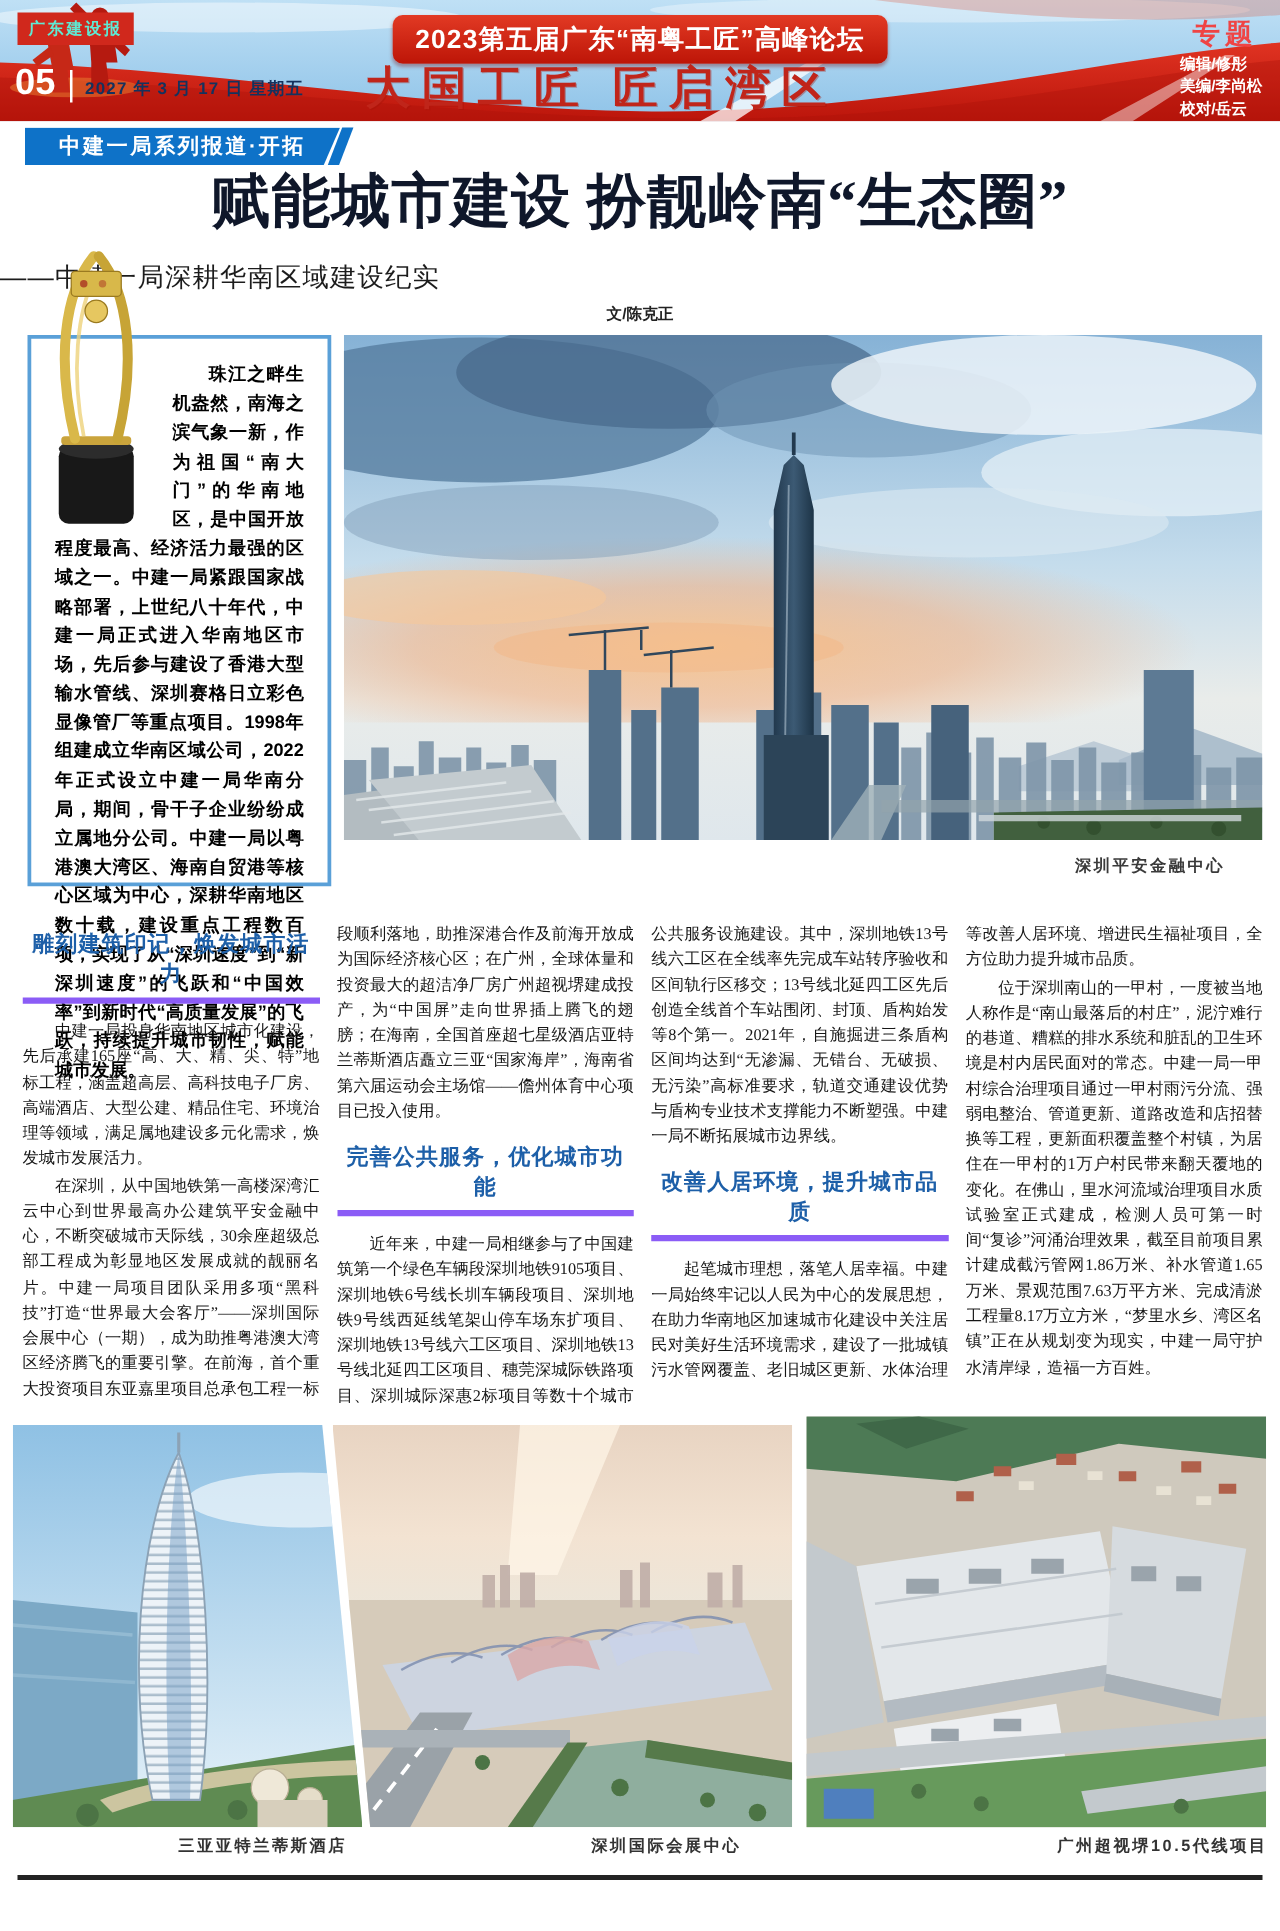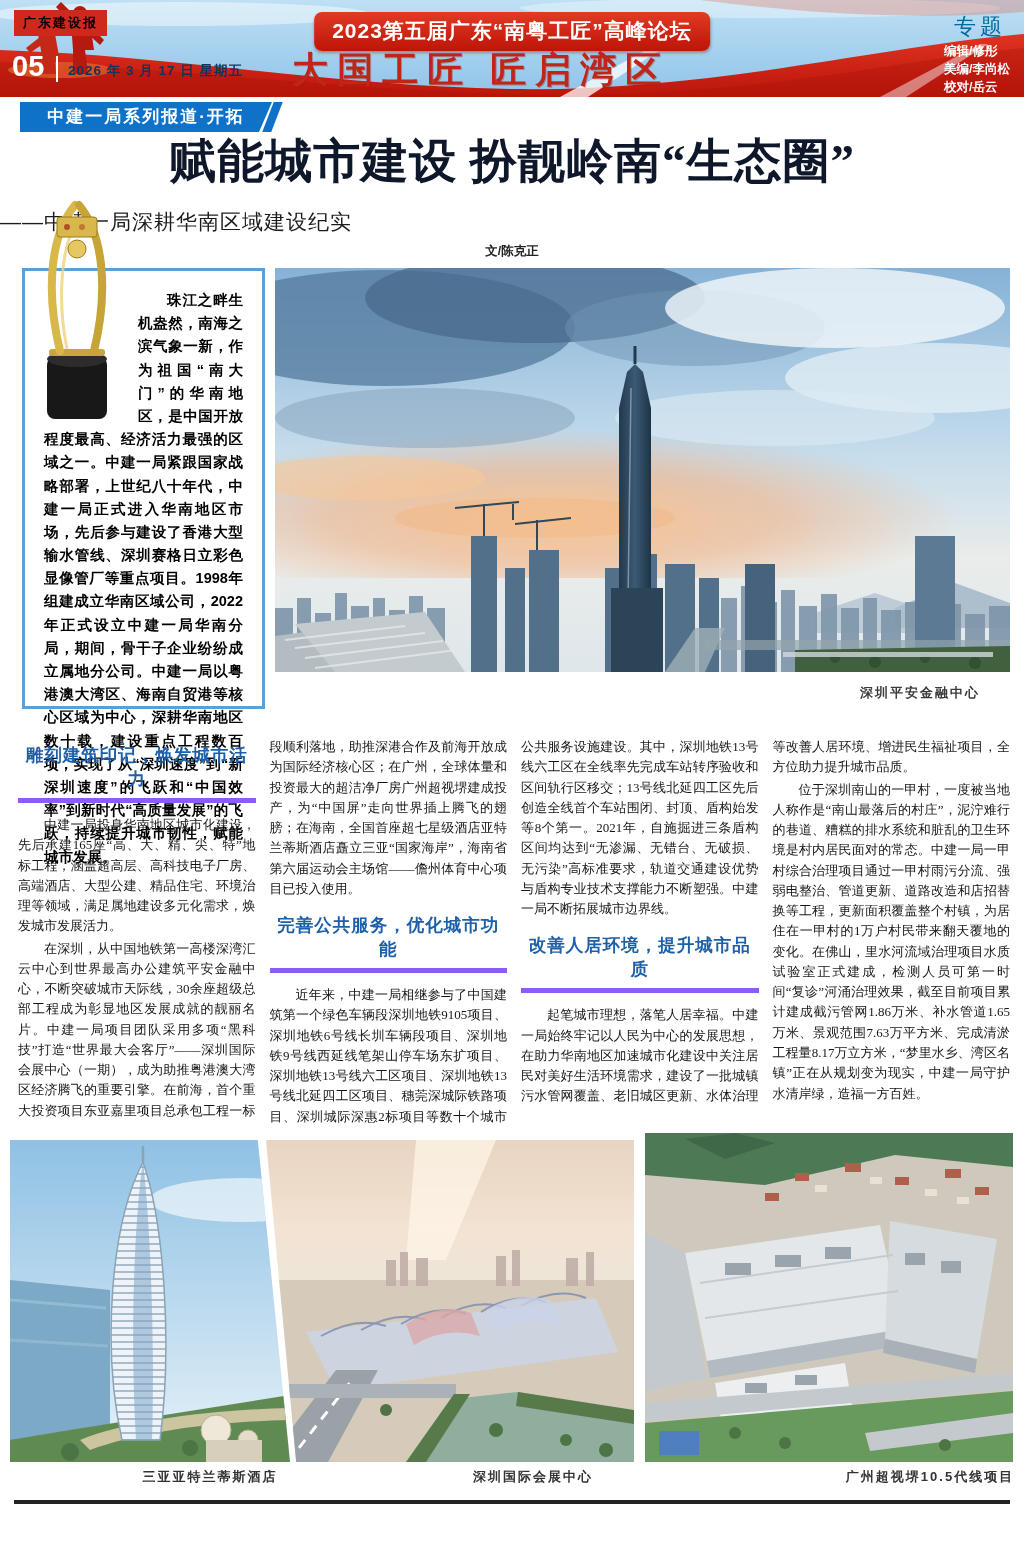--- a/index.html
+++ b/index.html
@@ -1,27 +1,27 @@
 <!DOCTYPE html>
 <html><head>
 <meta charset="utf-8">
 <style>
   html,body{margin:0;padding:0;background:#ffffff;}
   .page{position:relative;width:1024px;height:1545px;background:#ffffff;overflow:hidden;
         font-family:"Liberation Sans",sans-serif;}
   
   .header{position:absolute;left:0;top:0;width:1024px;height:97px;}
   .header svg{position:absolute;left:0;top:0;}
-  .paper-name{position:absolute;left:14px;top:10px;background:#d0281c;color:#000000;
+  .paper-name{position:absolute;left:14px;top:10px;background:#d0281c;color:#5eead4;
       font-size:13px;font-weight:bold;padding:4px 9px;letter-spacing:2px;z-index:3;}
   .banner{position:absolute;left:50%;top:12px;transform:translateX(-50%);
       background:linear-gradient(180deg,#e23a24,#bd1507);color:#fff;font-size:21px;font-weight:bold;
       padding:5px 18px 6px;border-radius:8px;letter-spacing:1px;white-space:nowrap;z-index:3;
       box-shadow:0 2px 3px rgba(120,0,0,.35);}
-  .special{position:absolute;right:18px;top:12px;color:#0369a1;font-size:22px;font-weight:normal;
+  .special{position:absolute;right:18px;top:12px;color:#ef4444;font-size:22px;font-weight:bold;
       letter-spacing:4px;z-index:3;}
   .calligraphy{position:absolute;left:47%;top:46px;transform:translateX(-50%);white-space:nowrap;
       color:#c0251a;font-size:36px;font-weight:bold;letter-spacing:9px;z-index:3;
       font-family:"Liberation Serif",serif;text-shadow:1px 1px 0 rgba(160,20,10,.35);}
   .page-num{position:absolute;left:12px;top:50px;color:#fff;font-size:29px;font-weight:bold;z-index:3;}
   .page-num-divider{position:absolute;left:56px;top:56px;width:2px;height:26px;background:#fff;z-index:3;}
   .date-line{position:absolute;left:68px;top:62px;color:#14325e;font-size:13.5px;font-weight:bold;
       letter-spacing:1px;z-index:3;}
   .credits{position:absolute;right:14px;top:42px;color:#fff;font-size:12.5px;font-weight:bold;
       line-height:1.45;z-index:3;}
@@ -104,21 +104,21 @@
       <circle cx="46" cy="27" r="6" fill="#c62817"></circle>
       <path d="M38,34 L55,34 L59,56 L54,56 L56,74 L42,74 L42,56 Z" fill="#c62817"></path>
       <path d="M40,37 L26,48 L30,53 L43,44 Z" fill="#c62817"></path>
     </svg>
     <div class="paper-name">广东建设报</div>
     <div class="banner">2023第五届广东“南粤工匠”高峰论坛</div>
     <div class="special">专题</div>
     <div class="calligraphy">大国工匠 匠启湾区</div>
     <div class="page-num">05</div>
     <div class="page-num-divider"></div>
-    <div class="date-line">2026 年 3 月 17 日  星期五</div>
+    <div class="date-line">2027 年 3 月 17 日  星期五</div>
     <div class="credits">
       <div>编辑/修彤</div>
       <div>美编/李尚松</div>
       <div>校对/岳云</div>
     </div>
   </div>
 
   <div class="series-tag">中建一局系列报道·开拓</div>
   <div class="series-slash"></div>
   <div class="headline">赋能城市建设 扮靓岭南“生态圈”</div>

